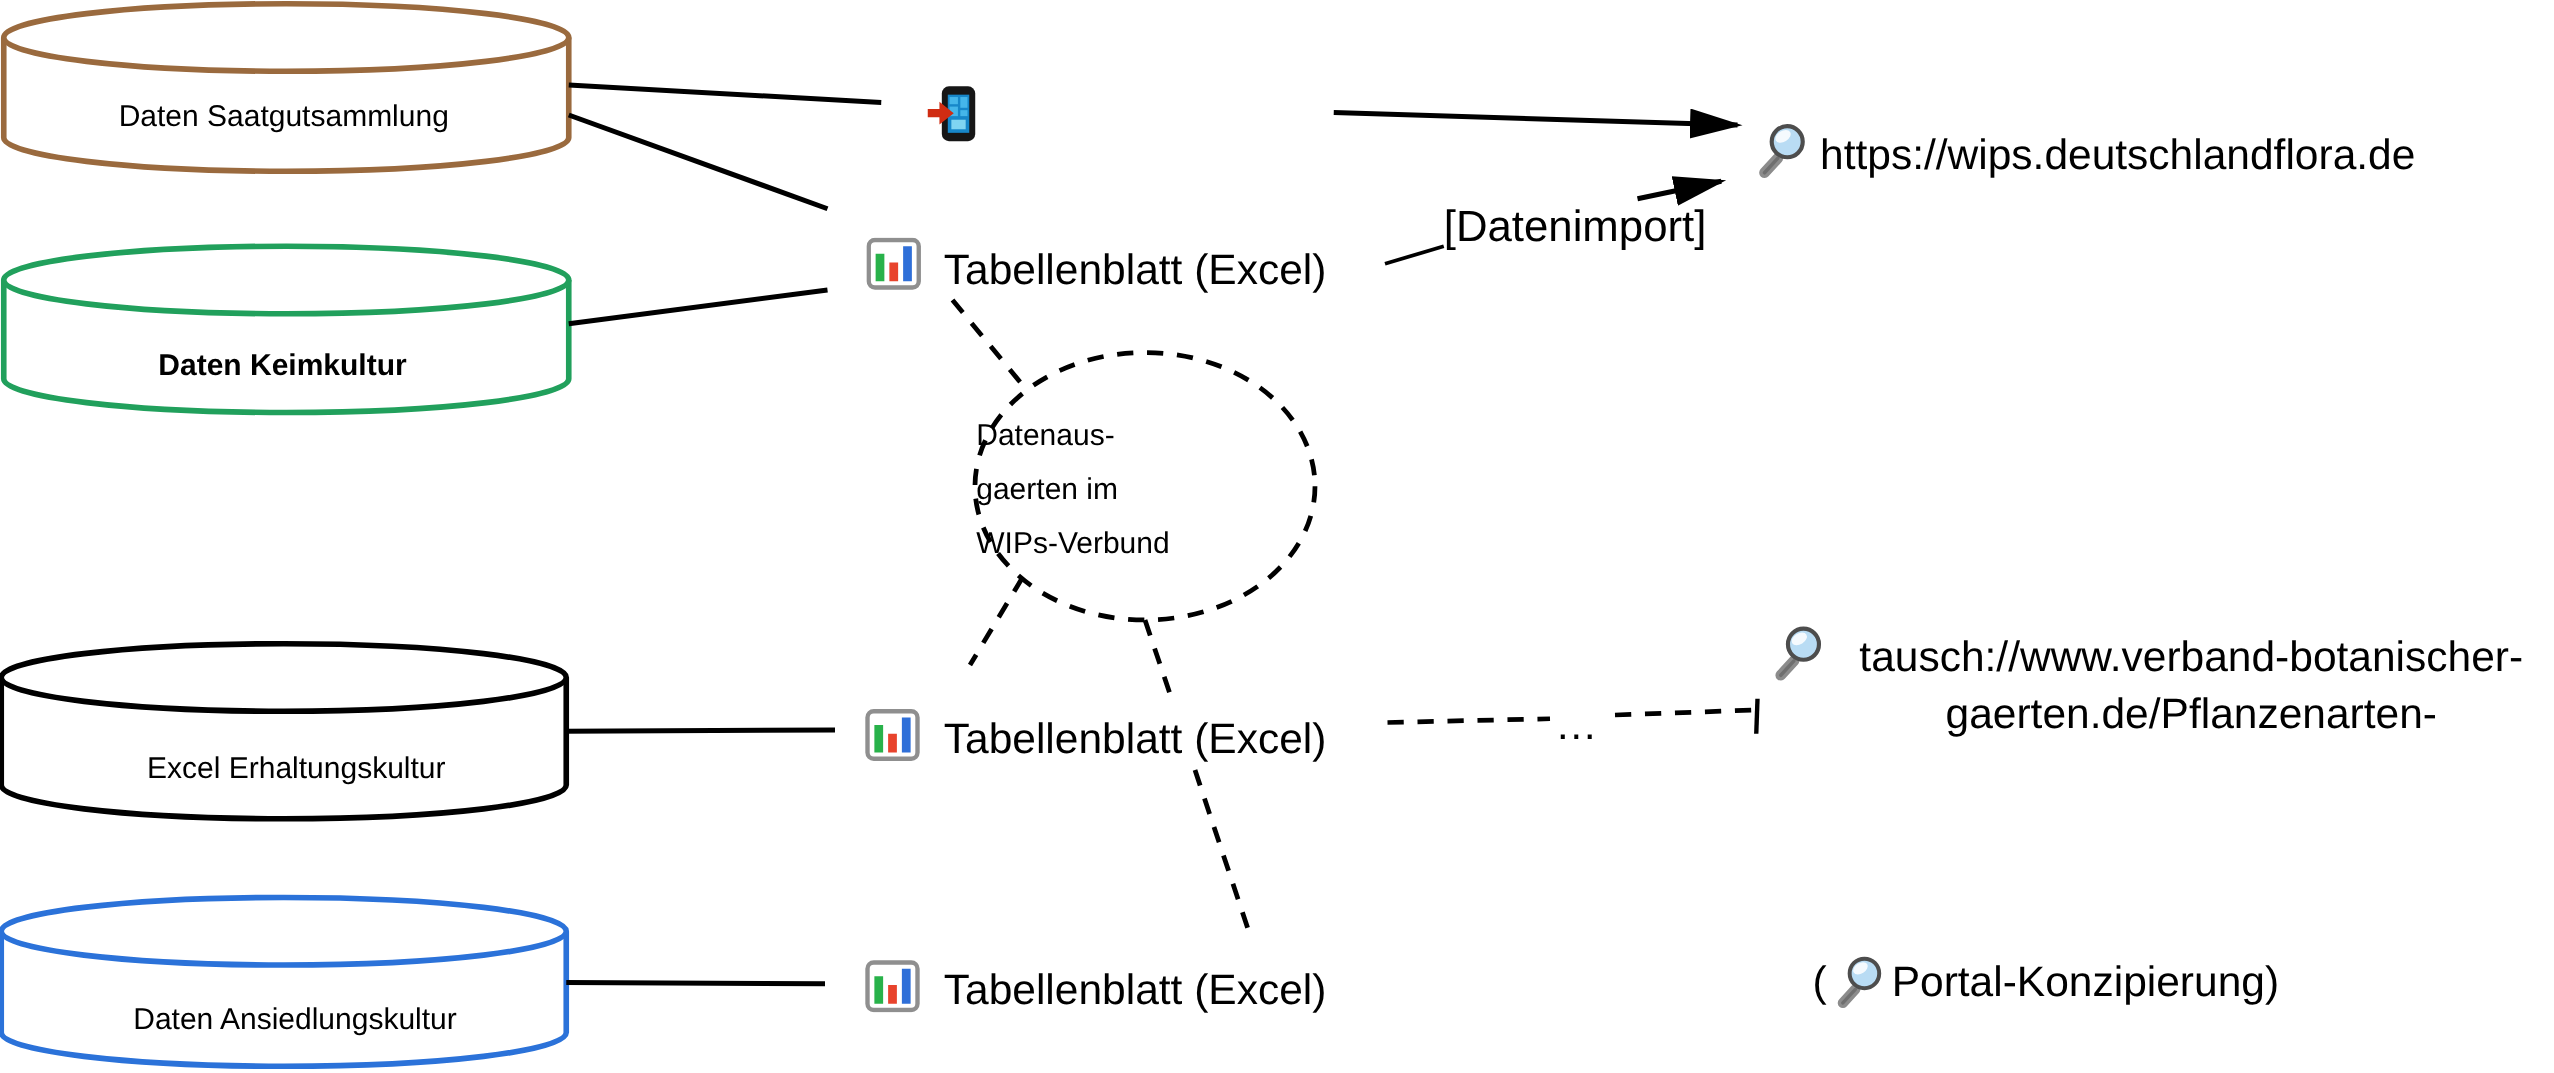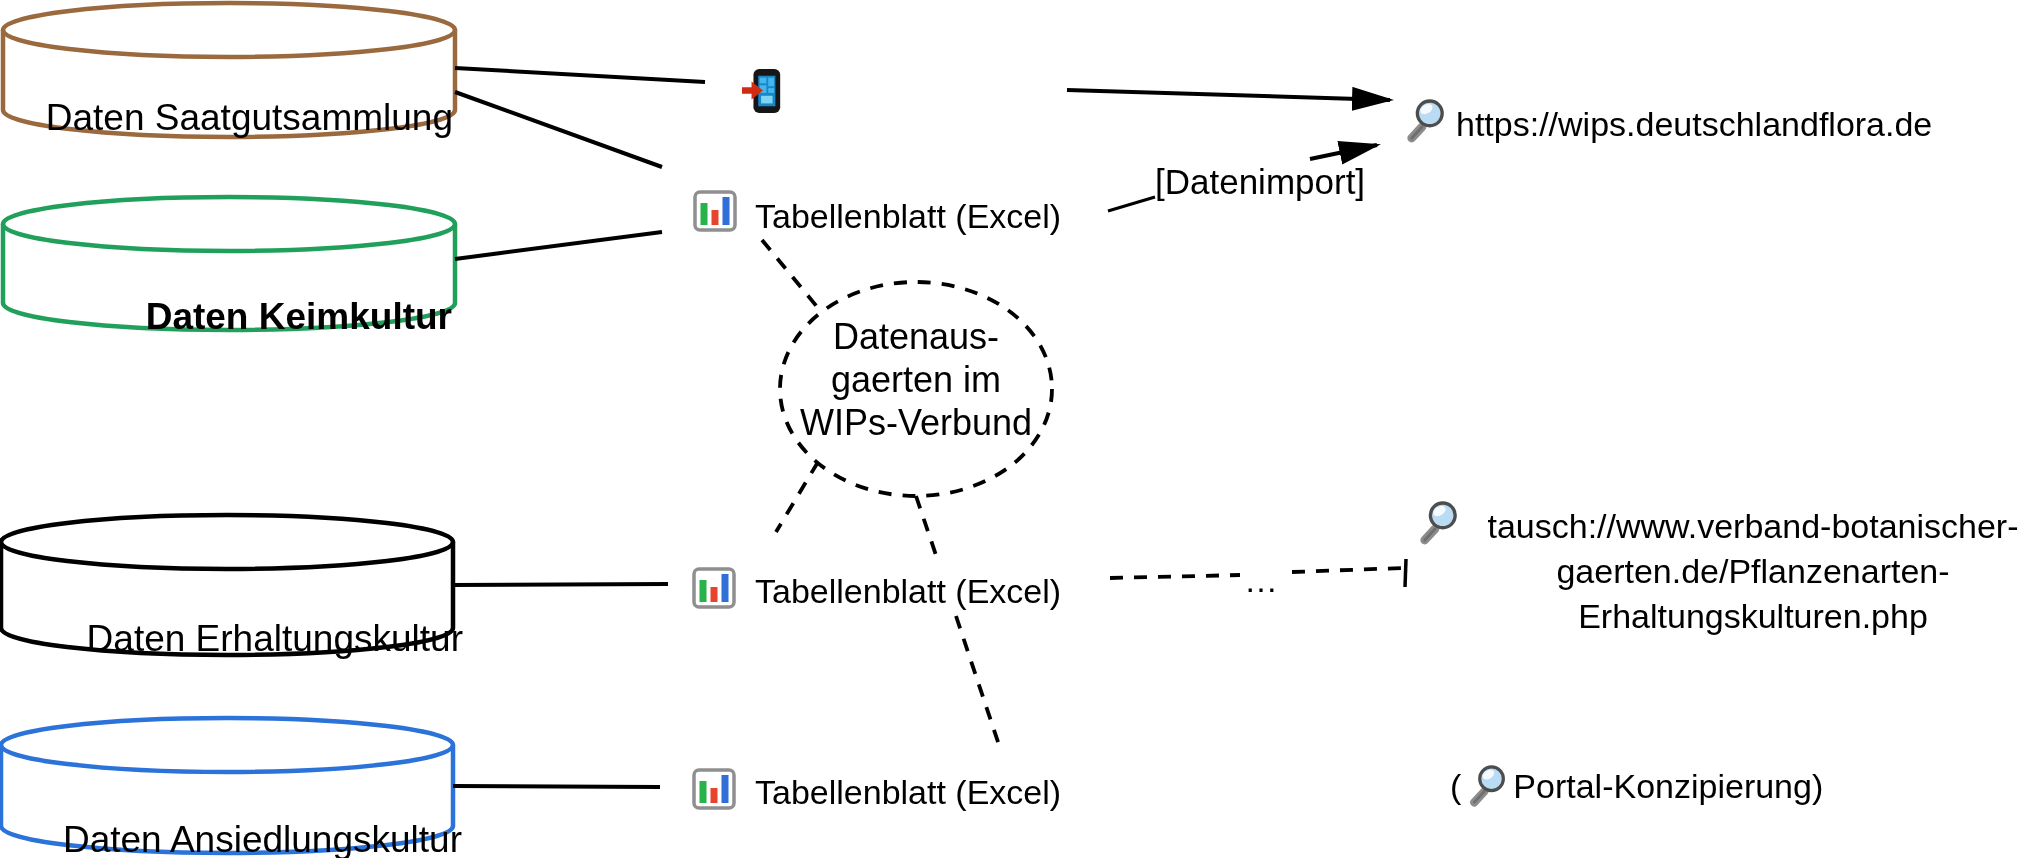--- a/index.html
+++ b/index.html
@@ -1,23 +1,23 @@
 <!DOCTYPE html>
 <html><head>
 <meta charset="utf-8">
 <style>
   html,body{margin:0;padding:0;background:#ffffff;}
   .canvas{position:relative;width:2043px;height:858px;background:#fff;overflow:hidden;
           font-family:"Liberation Sans",sans-serif;color:#000;}
   svg.layer{position:absolute;left:0;top:0;}
   .label{position:absolute;font-size:34px;line-height:40px;white-space:nowrap;color:#000;}
   .label.small{font-size:35px;line-height:30px;}
-  .dbLabel{position:absolute;text-align:right;font-size:37px;line-height:40px;white-space:nowrap;margin-top:24px;}
-  .hubText{position:absolute;left:781px;top:315px;width:270px;text-align:center;
-           font-size:36px;line-height:43px;}
+  .dbLabel{position:absolute;text-align:center;font-size:24px;line-height:40px;white-space:nowrap;}
+  .hubText{position:absolute;left:781px;top:327px;width:270px;
+           font-size:24px;line-height:43px;}
   .hubText span{display:block;}
   .urlBlock{position:absolute;left:1462px;top:504px;width:582px;text-align:center;
             font-size:34px;line-height:45px;}
   .urlBlock span{display:block;}
   .portalRow{position:absolute;left:1450px;top:764px;display:flex;align-items:center;
              gap:6px;font-size:34px;line-height:44px;white-space:nowrap;}
 </style>
 </head>
 <body>
 
@@ -97,42 +97,41 @@
     <use href="#phoneIcon" x="742" y="68" width="42" height="46"></use>
     <use href="#excelIcon" x="693" y="190" width="44" height="42"></use>
     <use href="#excelIcon" x="692" y="567" width="44" height="42"></use>
     <use href="#excelIcon" x="692" y="768" width="44" height="42"></use>
     <use href="#magnifierIcon" x="1404" y="98" width="42" height="46"></use>
     <use href="#magnifierIcon" x="1417" y="500" width="42" height="46"></use>
   </svg>
 
   <div class="dbLabel" style="left:1px;top:74px;width:452px;">Daten Saatgutsammlung</div>
   <div class="dbLabel" style="left:0px;top:273px;width:452px;font-weight:bold;">Daten Keimkultur</div>
-  <div class="dbLabel" style="left:11px;top:595px;width:452px;">Daten Erhaltungskultur</div>
+  <div class="dbLabel" style="left:11px;top:595px;width:452px;">Excel Erhaltungskultur</div>
   <div class="dbLabel" style="left:10px;top:796px;width:452px;">Daten Ansiedlungskultur</div>
 
 
   <div class="label" style="left:755px;top:196px;">Tabellenblatt (Excel)</div>
   <div class="label" style="left:755px;top:571px;">Tabellenblatt (Excel)</div>
   <div class="label" style="left:755px;top:772px;">Tabellenblatt (Excel)</div>
 
   <div class="label small" style="left:1155px;top:167px;">[Datenimport]</div>
 
   <div class="hubText">
     <span>Datenaus-</span>
     <span>gaerten im</span>
     <span>WIPs-Verbund</span>
   </div>
 
   <div class="label" style="left:1456px;top:104px;">https://wips.deutschlandflora.de</div>
 
   <div class="urlBlock">
     <span>tausch://www.verband-botanischer-</span>
     <span>gaerten.de/Pflanzenarten-</span>
-    <span>Erhaltungskulturen.php</span>
   </div>
 
   <div class="label" style="left:1244px;top:560px;">…</div>
 
   <div class="portalRow">
     <span>(</span>
     <svg width="40" height="44" viewBox="0 0 44 48">
       <line x1="8" y1="42" x2="19" y2="30" stroke="#8c8c8c" stroke-width="9" stroke-linecap="round"></line>
       <line x1="8" y1="42" x2="19" y2="30" stroke="#4d4d4d" stroke-width="3" stroke-linecap="round" opacity="0.45"></line>
       <circle cx="27" cy="16" r="13" fill="#b9dcf4" stroke="#4d4d4d" stroke-width="3.5"></circle>

